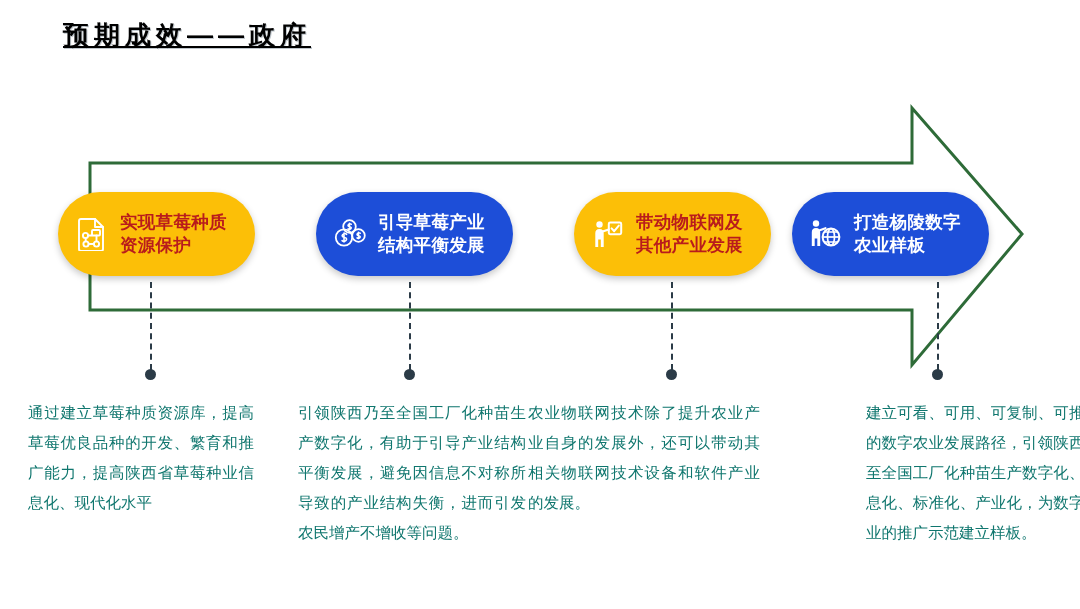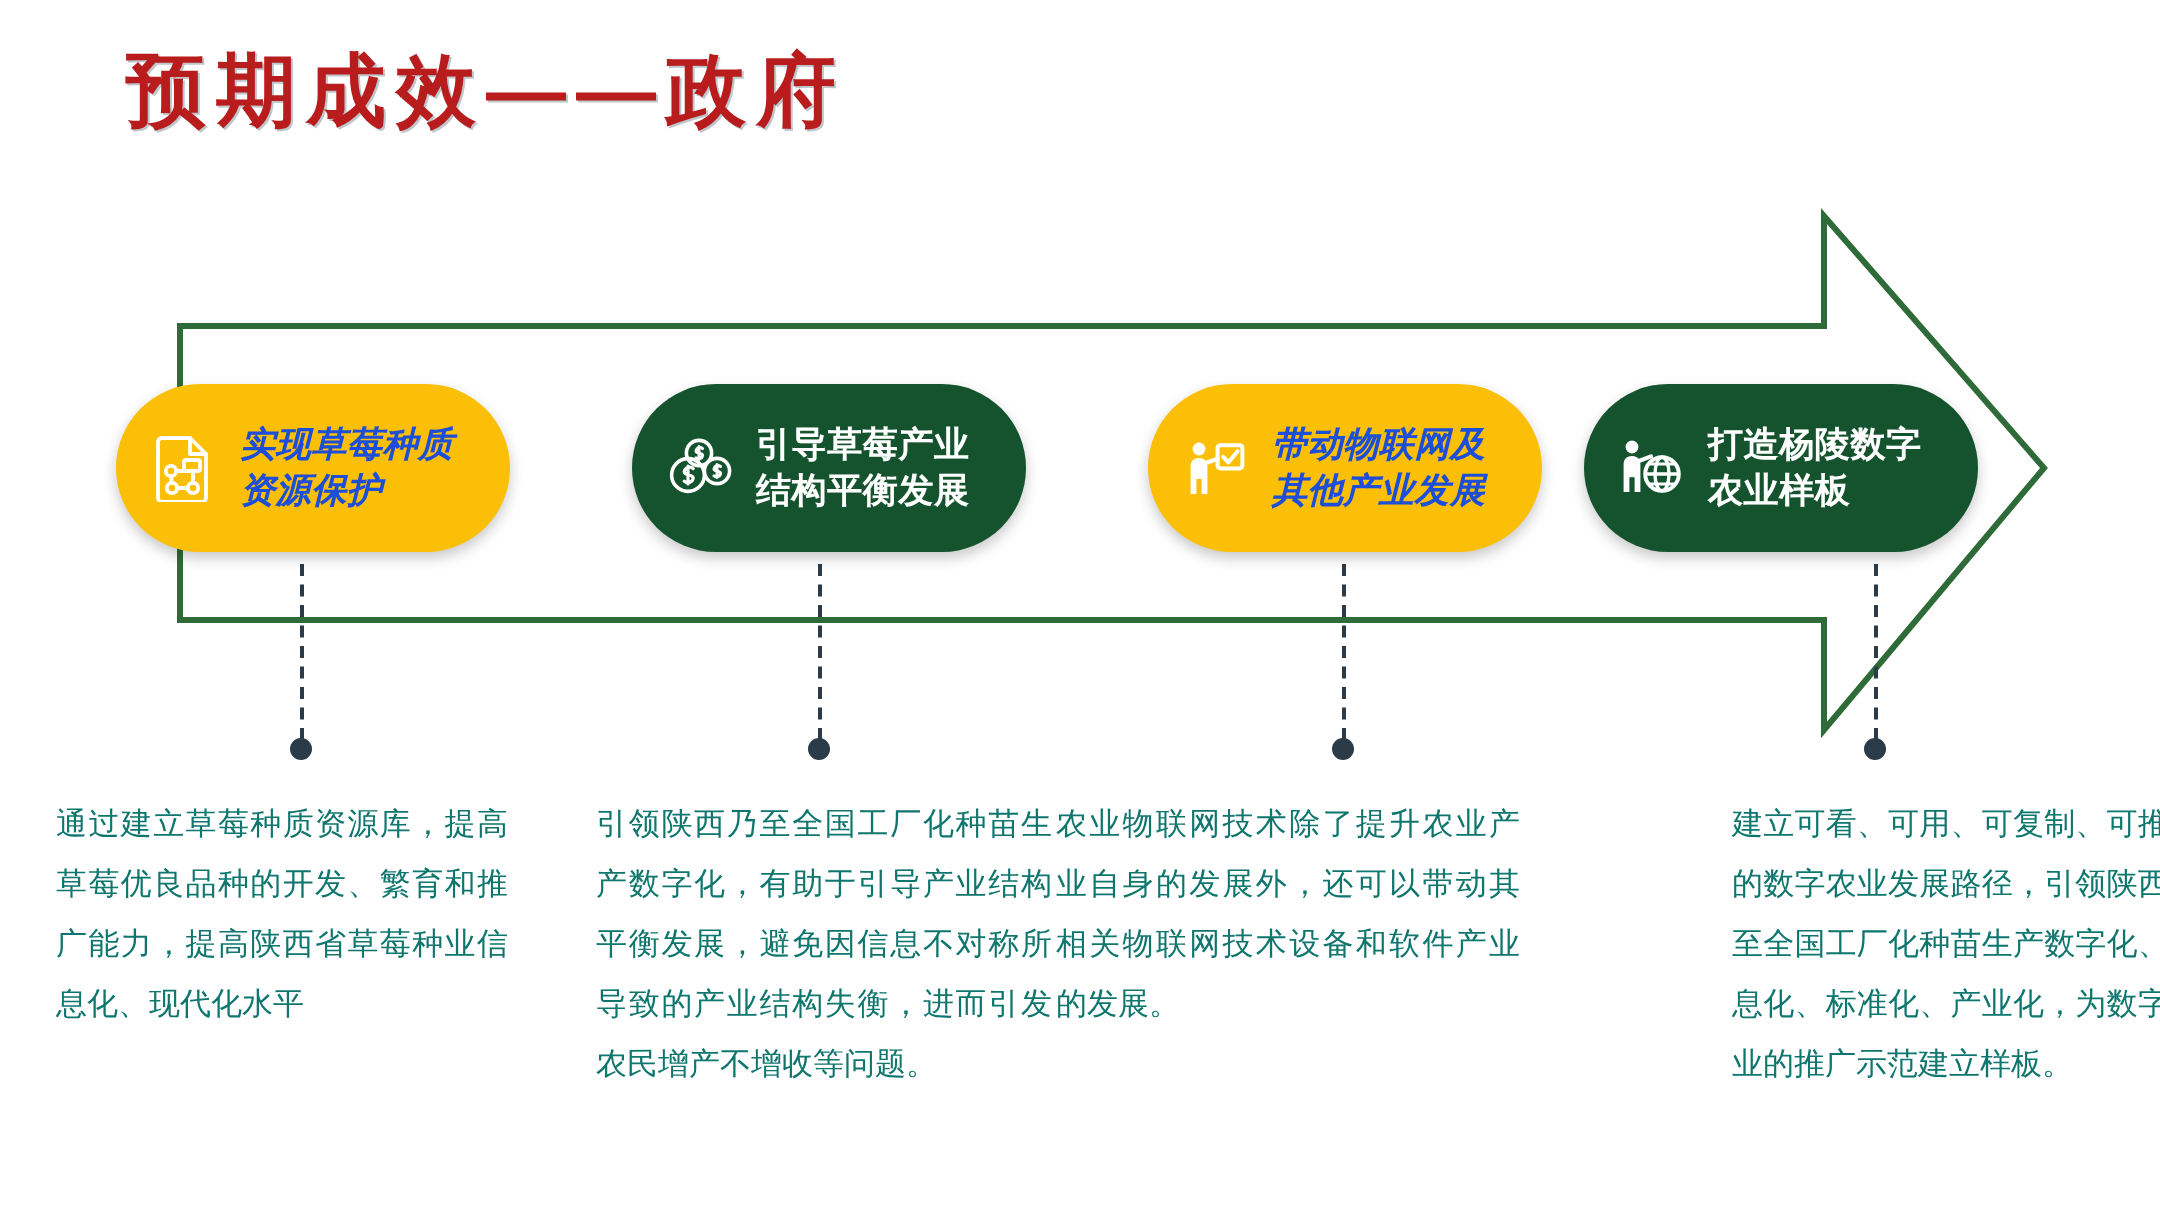--- a/index.html
+++ b/index.html
@@ -14,26 +14,27 @@
     overflow: hidden;
     font-family: "Liberation Sans", "DejaVu Sans", sans-serif;
     color: #231f20;
   }
 
   
   #page-title {
     position: absolute;
     left: 63px;
     top: 18px;
-    font-size: 40px;
+    font-size: 26px;
     font-weight: bold;
     letter-spacing: 5px;
-    color: #b91c1c;
+    color: #000000;
     white-space: nowrap;
     text-shadow: 1px 1px 0 #bfc6cc;
+    text-decoration: underline;
   }
 
   
   #arrow-layer {
     position: absolute;
     left: 0;
     top: 0;
     width: 1080px;
     height: 609px;
     pointer-events: none;
@@ -44,39 +45,39 @@
     position: absolute;
     height: 84px;
     border-radius: 42px;
     display: flex;
     align-items: center;
     box-sizing: border-box;
     padding: 0 16px 0 14px;
     box-shadow: 0 3px 7px rgba(0,0,0,0.22);
   }
   .pill-yellow { background: #fcbf07; }
-  .pill-green  { background: #14532d; align-items: center; }
+  .pill-green  { background: #1d4ed8; align-items: center; }
 
   .pill-icon {
     flex: 0 0 auto;
     width: 40px;
     height: 44px;
     display: flex;
     align-items: center;
     justify-content: center;
     margin-right: 8px;
   }
   .pill-label {
     font-size: 17.5px;
     font-weight: bold;
     line-height: 1.32;
     letter-spacing: 0.3px;
     white-space: pre-line;
   }
-  .pill-yellow .pill-label { color: #1d4ed8; font-style: italic; }
+  .pill-yellow .pill-label { color: #b91c1c; }
   .pill-green  .pill-label { color: #ffffff; }
 
   #pill-0 { left: 58px;  top: 192px; width: 197px; }
   #pill-1 { left: 316px; top: 192px; width: 197px; }
   #pill-2 { left: 574px; top: 192px; width: 197px; }
   #pill-3 { left: 792px; top: 192px; width: 197px; }
 
   
   .stem {
     position: absolute;

